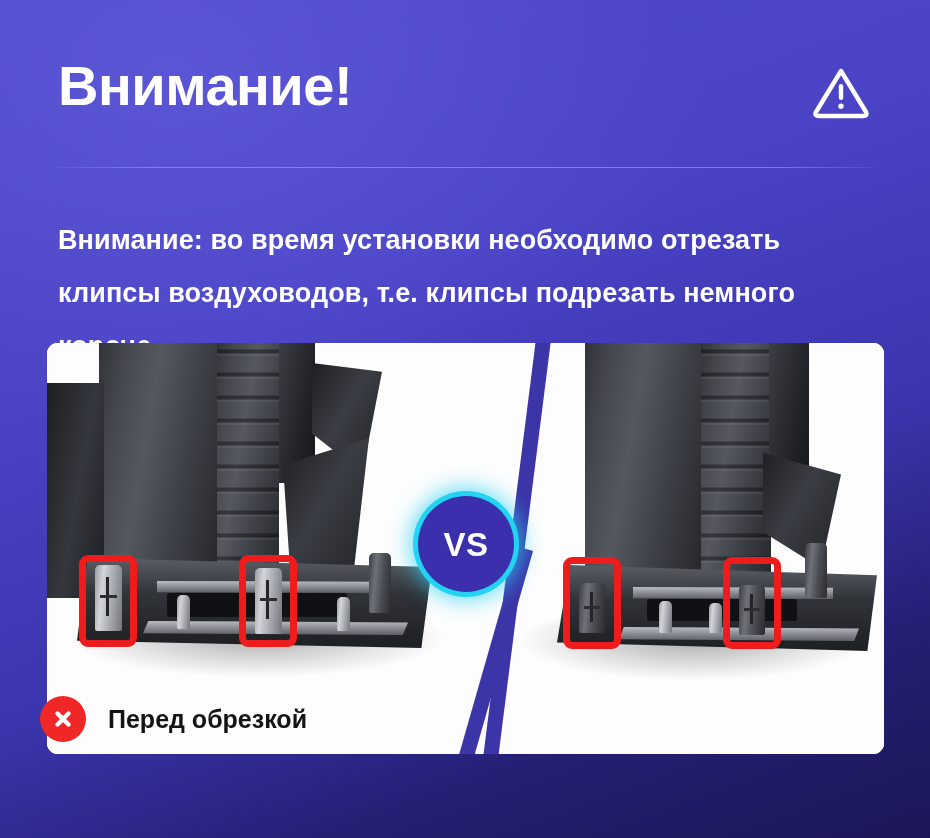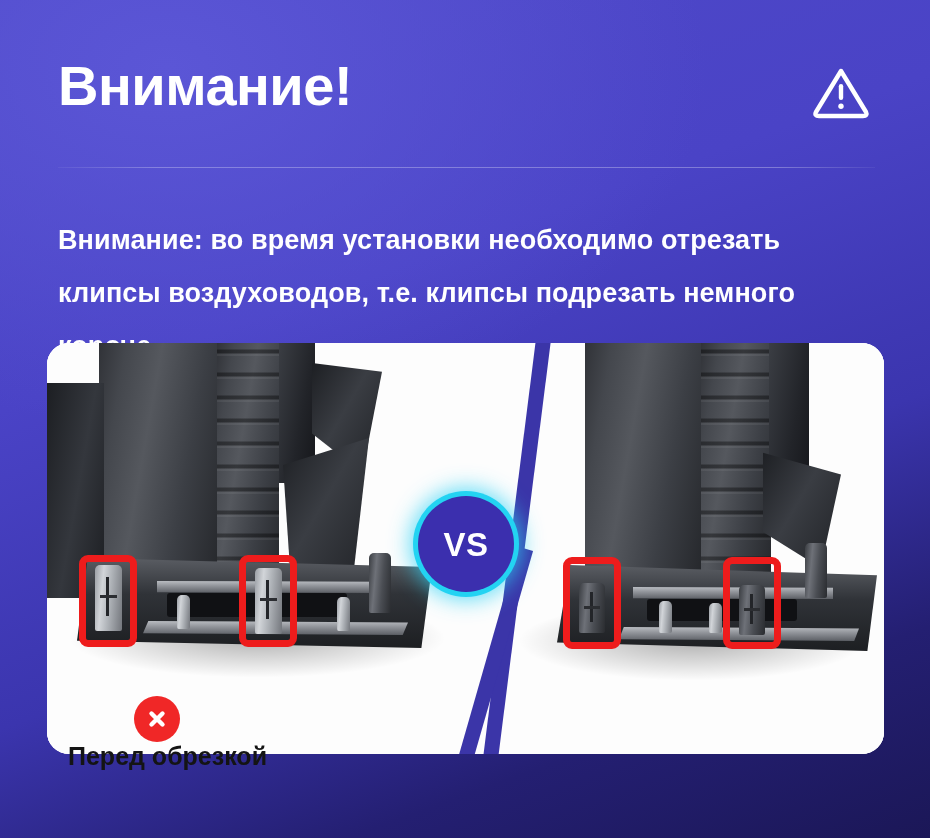--- a/index.html
+++ b/index.html
@@ -76,21 +76,21 @@
   }
 
   
   #card {
     position: absolute;
     left: 47px;
     top: 343px;
     width: 837px;
     height: 411px;
     background: #ffffff;
-    border-radius: 22px;
+    border-radius: 11px;
     overflow: hidden;
   }
 
   .photo-pane {
     position: absolute;
     top: 0;
     height: 411px;
     overflow: hidden;
     background: #ffffff;
   }
@@ -220,21 +220,21 @@
     line-height: 1;
   }
 
   
   .caption {
     position: absolute;
     display: flex;
     align-items: center;
     z-index: 7;
   }
-  #caption-before { left: 46px;  top: 696px; flex-direction: column; }
+  #caption-before { left: 40px;  top: 696px; }
   #caption-after  { left: 427px; top: 696px; }
 
   .badge-circle {
     width: 46px;
     height: 46px;
     border-radius: 50%;
     display: flex;
     align-items: center;
     justify-content: center;
     flex: 0 0 auto;

